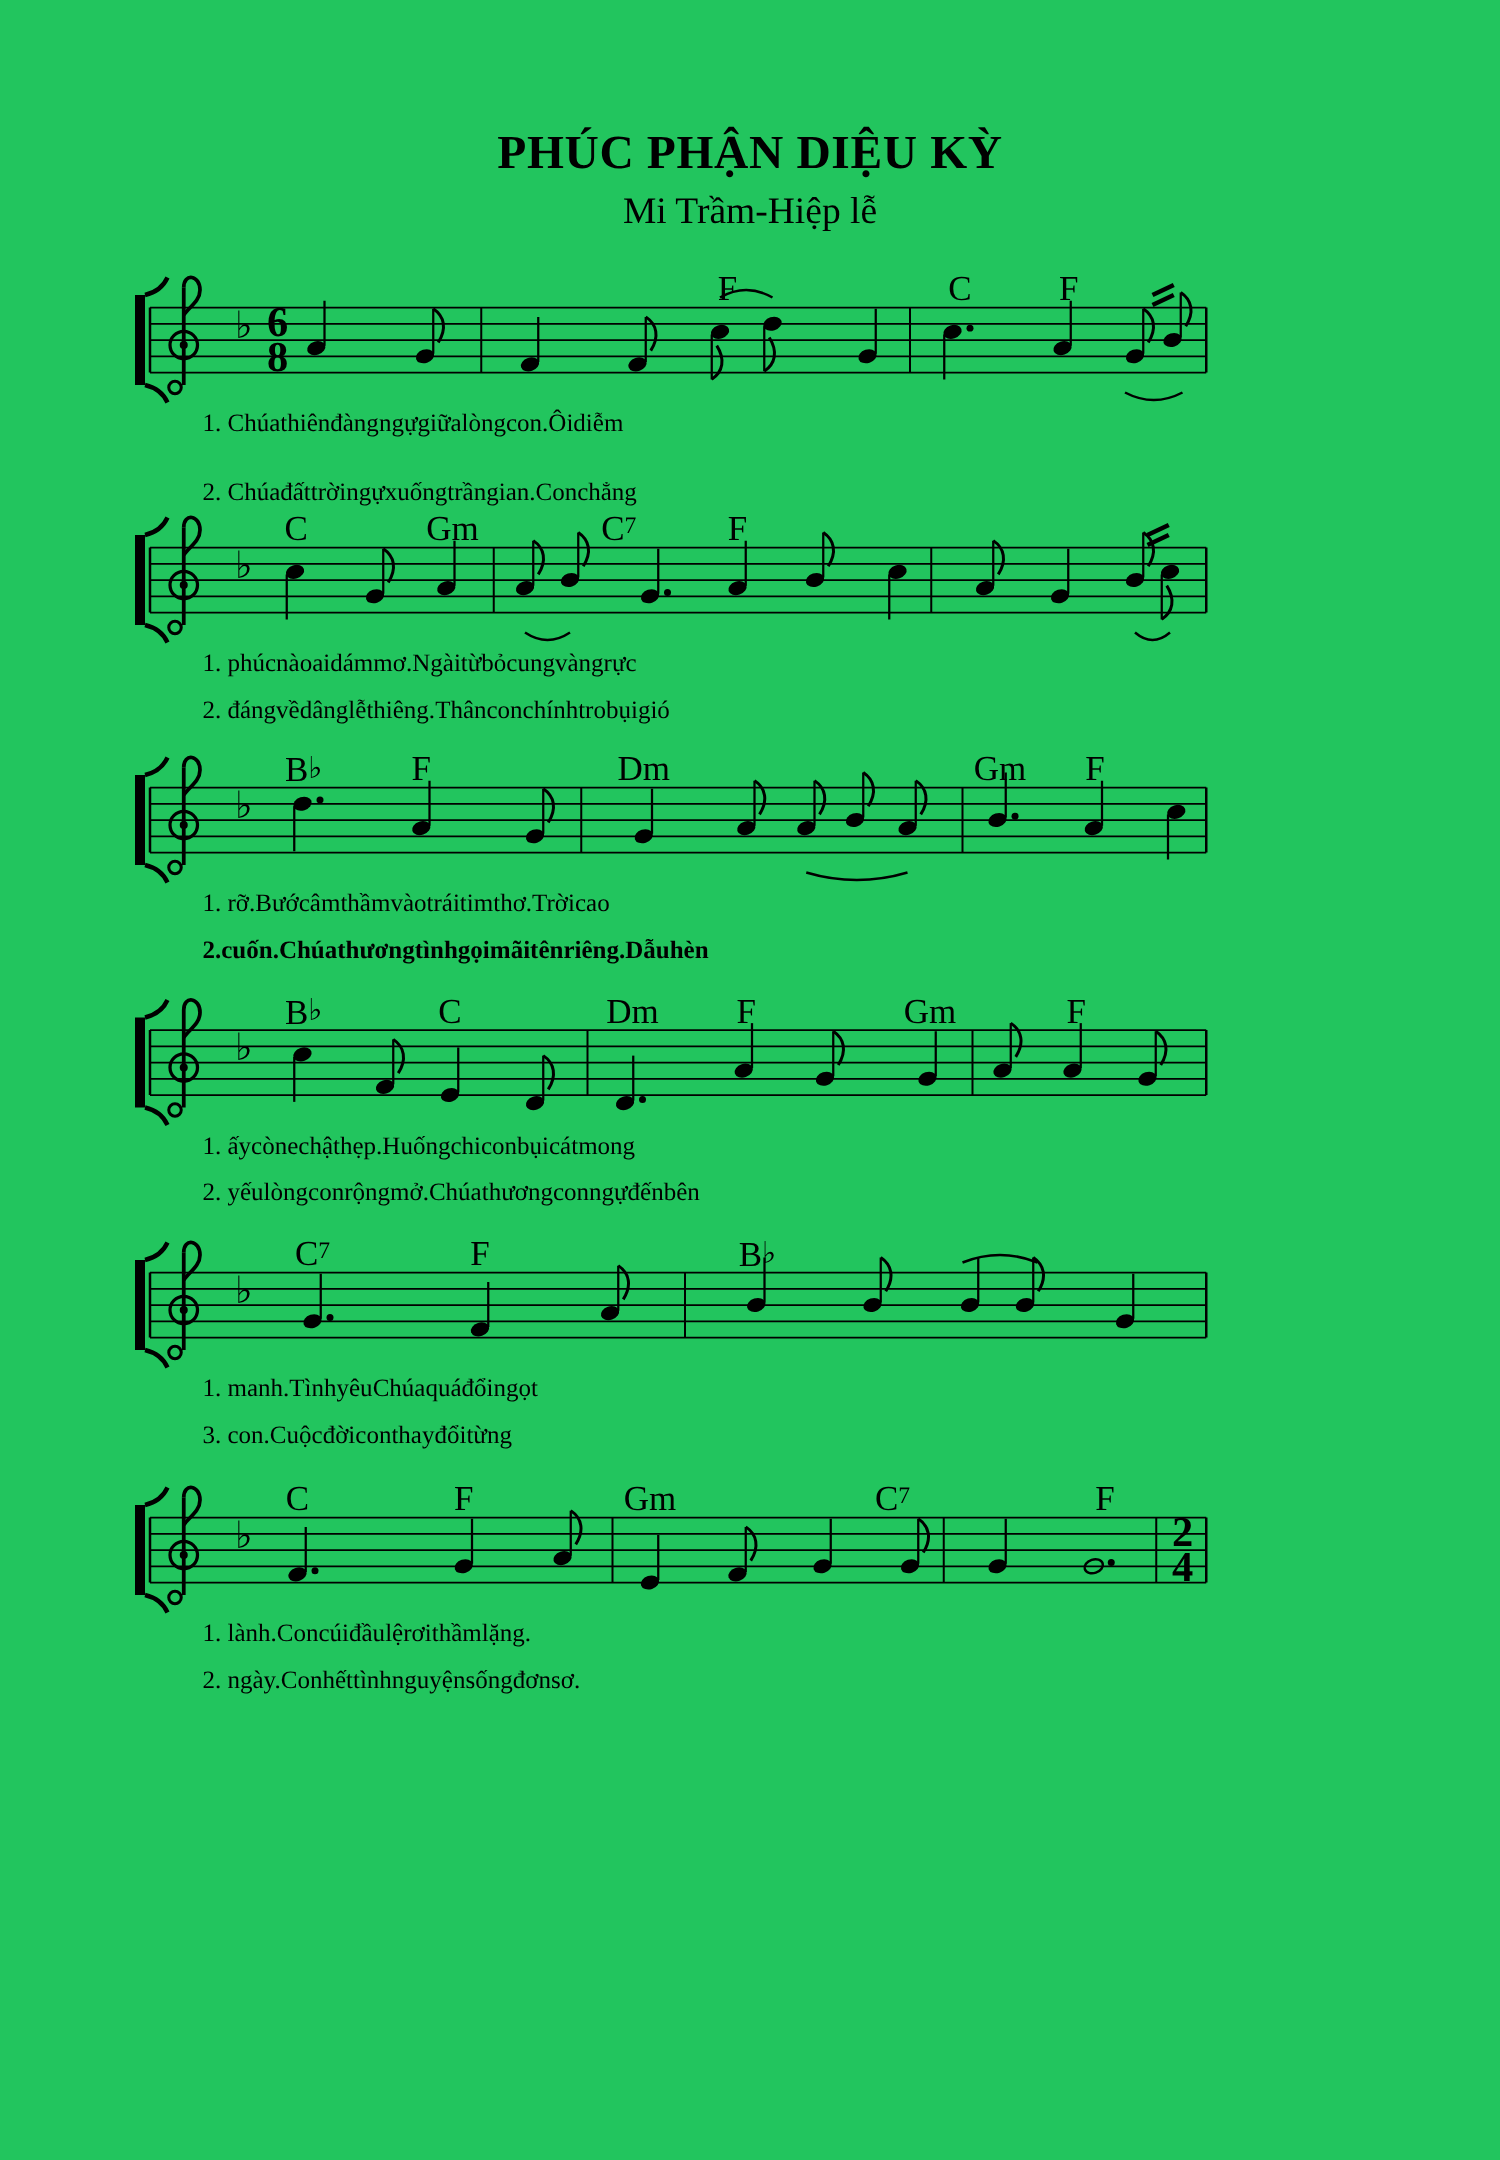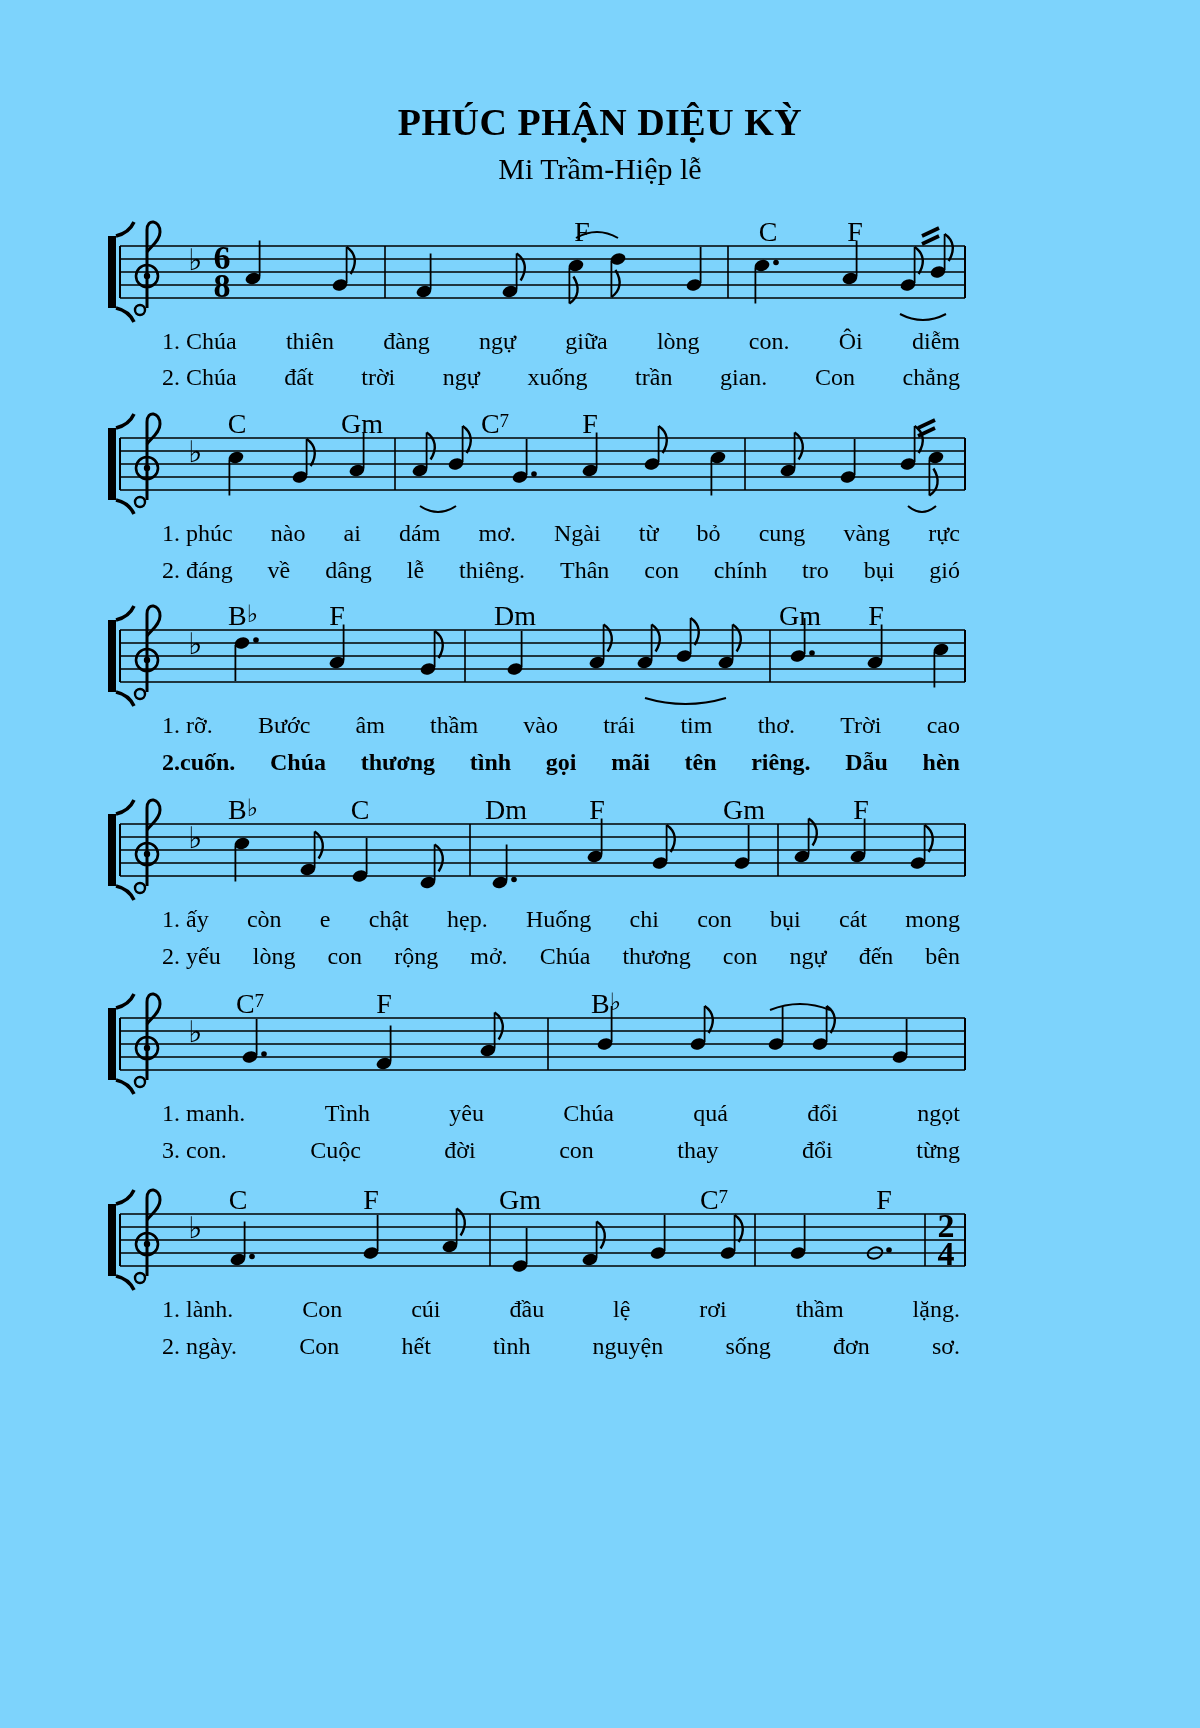--- a/index.html
+++ b/index.html
@@ -1,40 +1,40 @@
 <!DOCTYPE html>
 <html><head>
 <meta charset="utf-8">
 <style>
   html,body{margin:0;padding:0;background:#888;}
   .page{
     position:relative;width:1200px;height:1728px;margin:0 auto;
-    background:#7dd3fc;color:#000;overflow:hidden;
+    background:#22c55e;color:#000;overflow:hidden;
     font-family:"Liberation Serif", serif;
   }
   .title{
     position:absolute;top:100px;left:0;width:100%;text-align:center;
     font-size:38px;font-weight:bold;letter-spacing:.5px;
   }
   .subtitle{
     position:absolute;top:152px;left:0;width:100%;text-align:center;
     font-size:30px;
   }
   .system{position:absolute;left:0;width:1200px;height:150px;}
   .system svg{position:absolute;left:0;top:0;}
   .chord{
     position:absolute;font-size:28px;font-family:"Liberation Serif",serif;
     transform:translateX(-50%);white-space:nowrap;
   }
   .chord sup{font-size:19px;vertical-align:6px;letter-spacing:0;}
   .chord .acc{font-size:24px;vertical-align:3px;font-family:"DejaVu Sans",sans-serif;}
   .lyrics{
     position:absolute;left:162px;width:798px;display:flex;
-    justify-content:space-between;align-items:baseline;
-    font-size:24px;line-height:1.1;white-space:nowrap;
+    align-items:baseline;
+    font-size:20px;line-height:1.1;white-space:nowrap;
   }
   .imprimatur{
     position:absolute;top:1392px;left:0;width:100%;text-align:center;font-size:31px;
   }
   .footer{
     position:absolute;top:1622px;left:0;width:100%;
     display:flex;justify-content:center;align-items:center;gap:10px;
   }
   .footer .ftext{
     font-family:"DejaVu Sans Mono",monospace;font-size:19px;color:#2e2e2e;
@@ -528,21 +528,21 @@
       <span>1. Chúa</span>
       <span>thiên</span>
       <span>đàng</span>
       <span>ngự</span>
       <span>giữa</span>
       <span>lòng</span>
       <span>con.</span>
       <span>Ôi</span>
       <span>diễm</span>
     </div>
-    <div class="lyrics" style="top: 364px;">
+    <div class="lyrics" style="top: 383px;">
       <span>2. Chúa</span>
       <span>đất</span>
       <span>trời</span>
       <span>ngự</span>
       <span>xuống</span>
       <span>trần</span>
       <span>gian.</span>
       <span>Con</span>
       <span>chẳng</span>
     </div>

